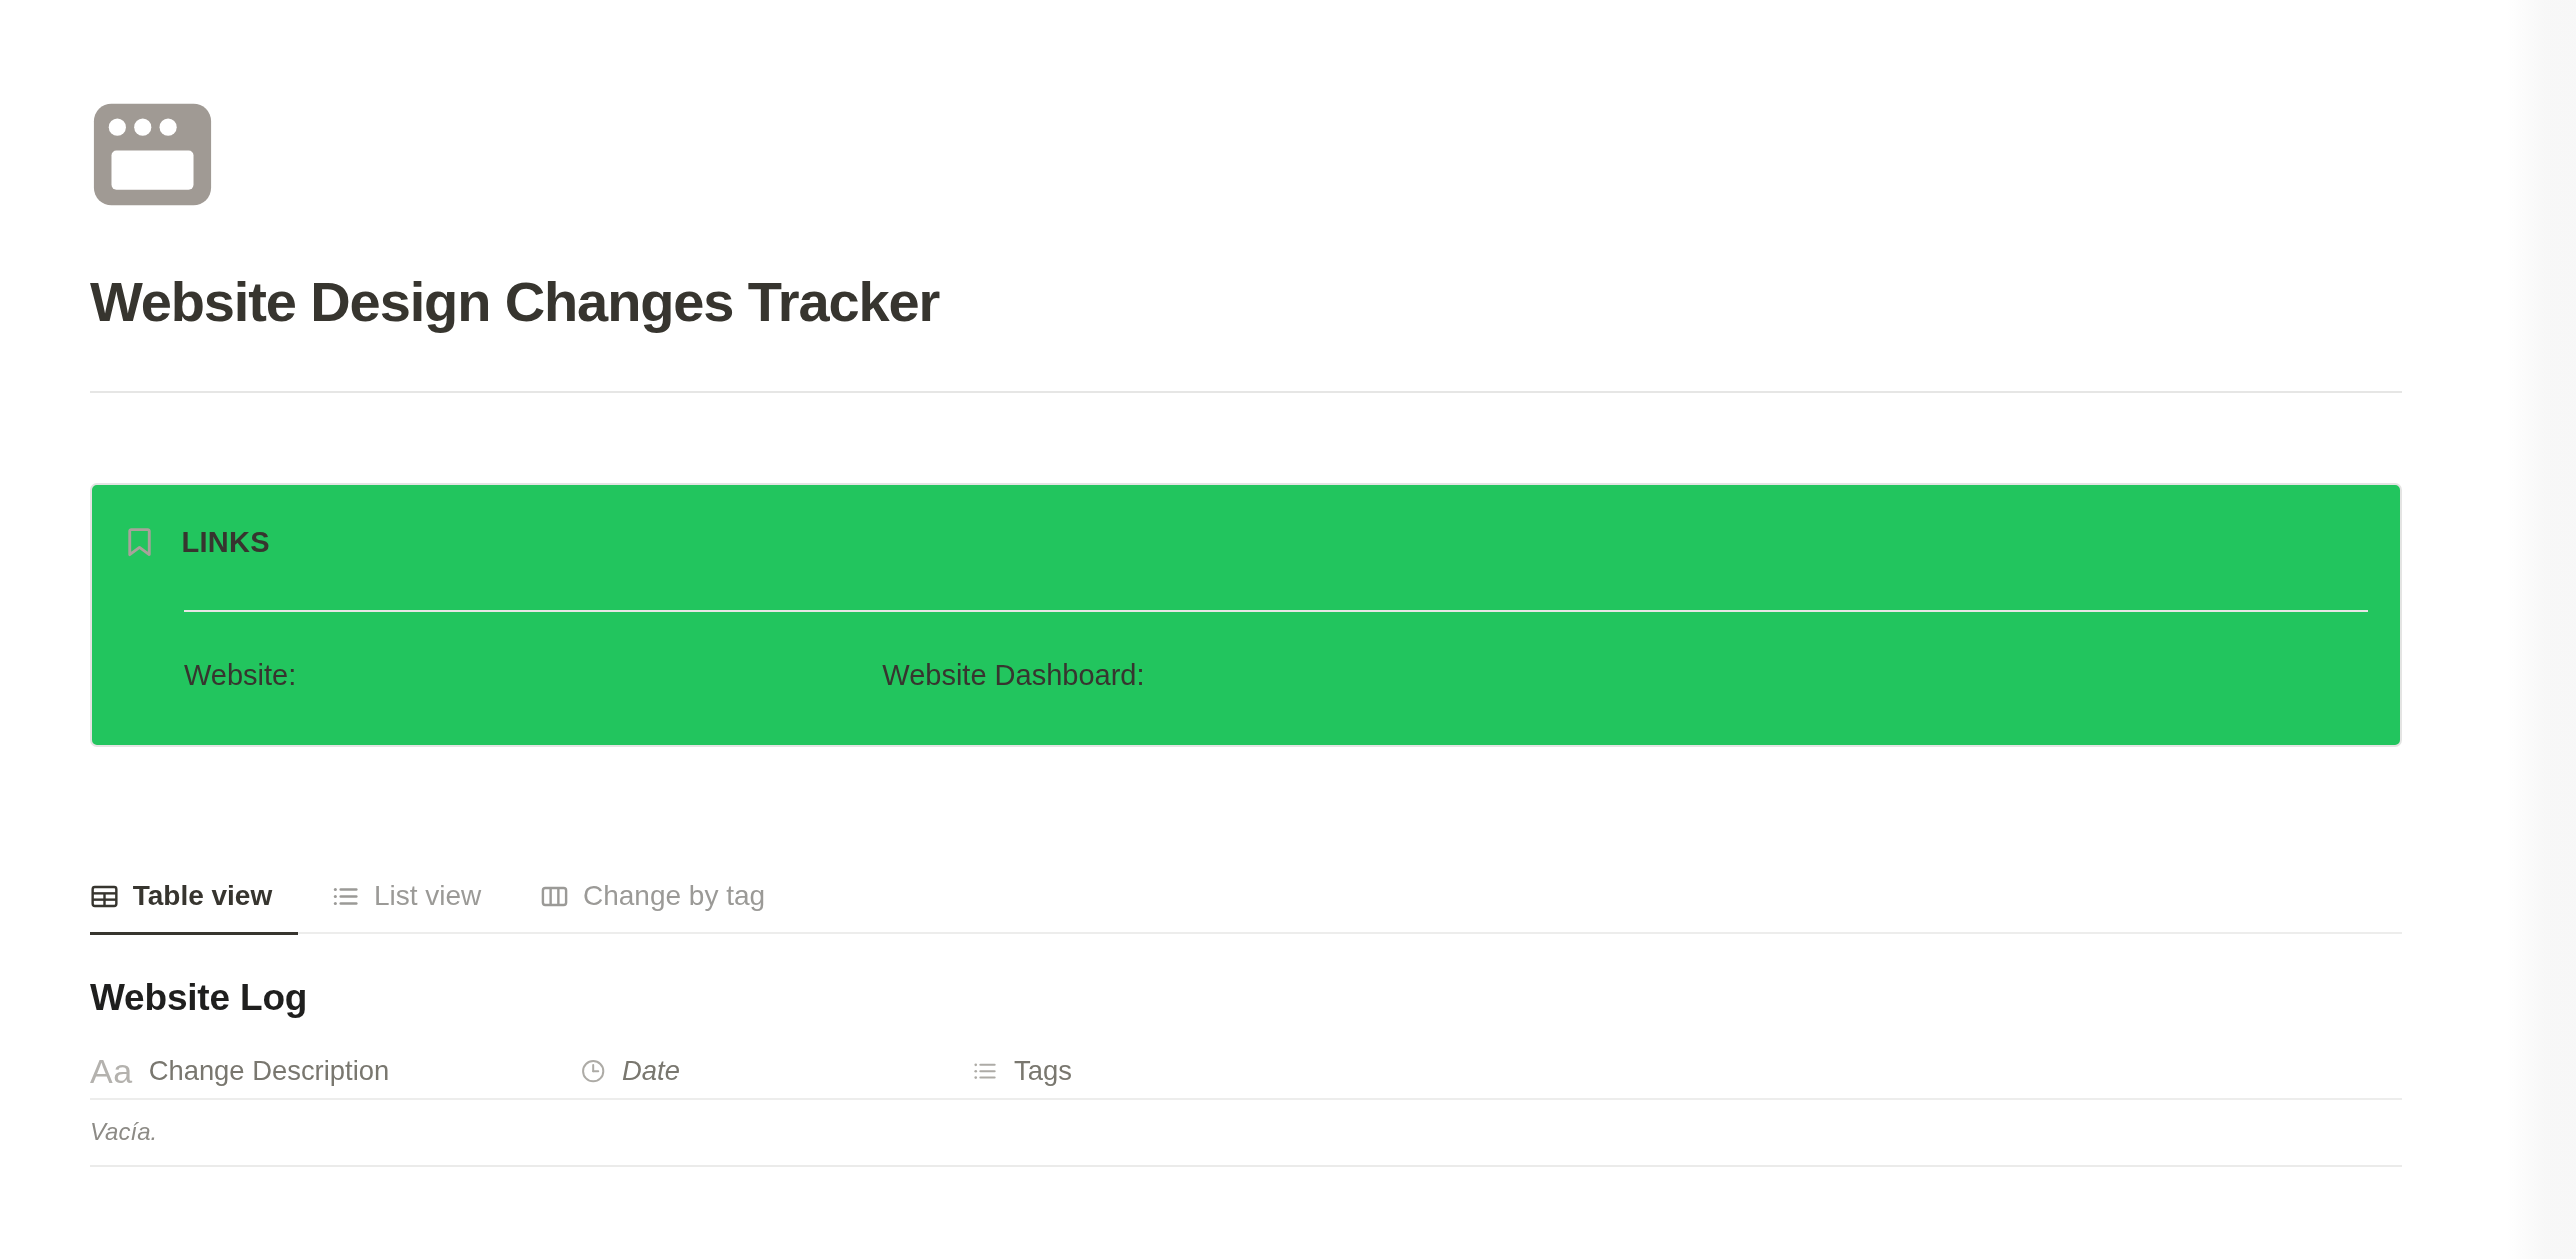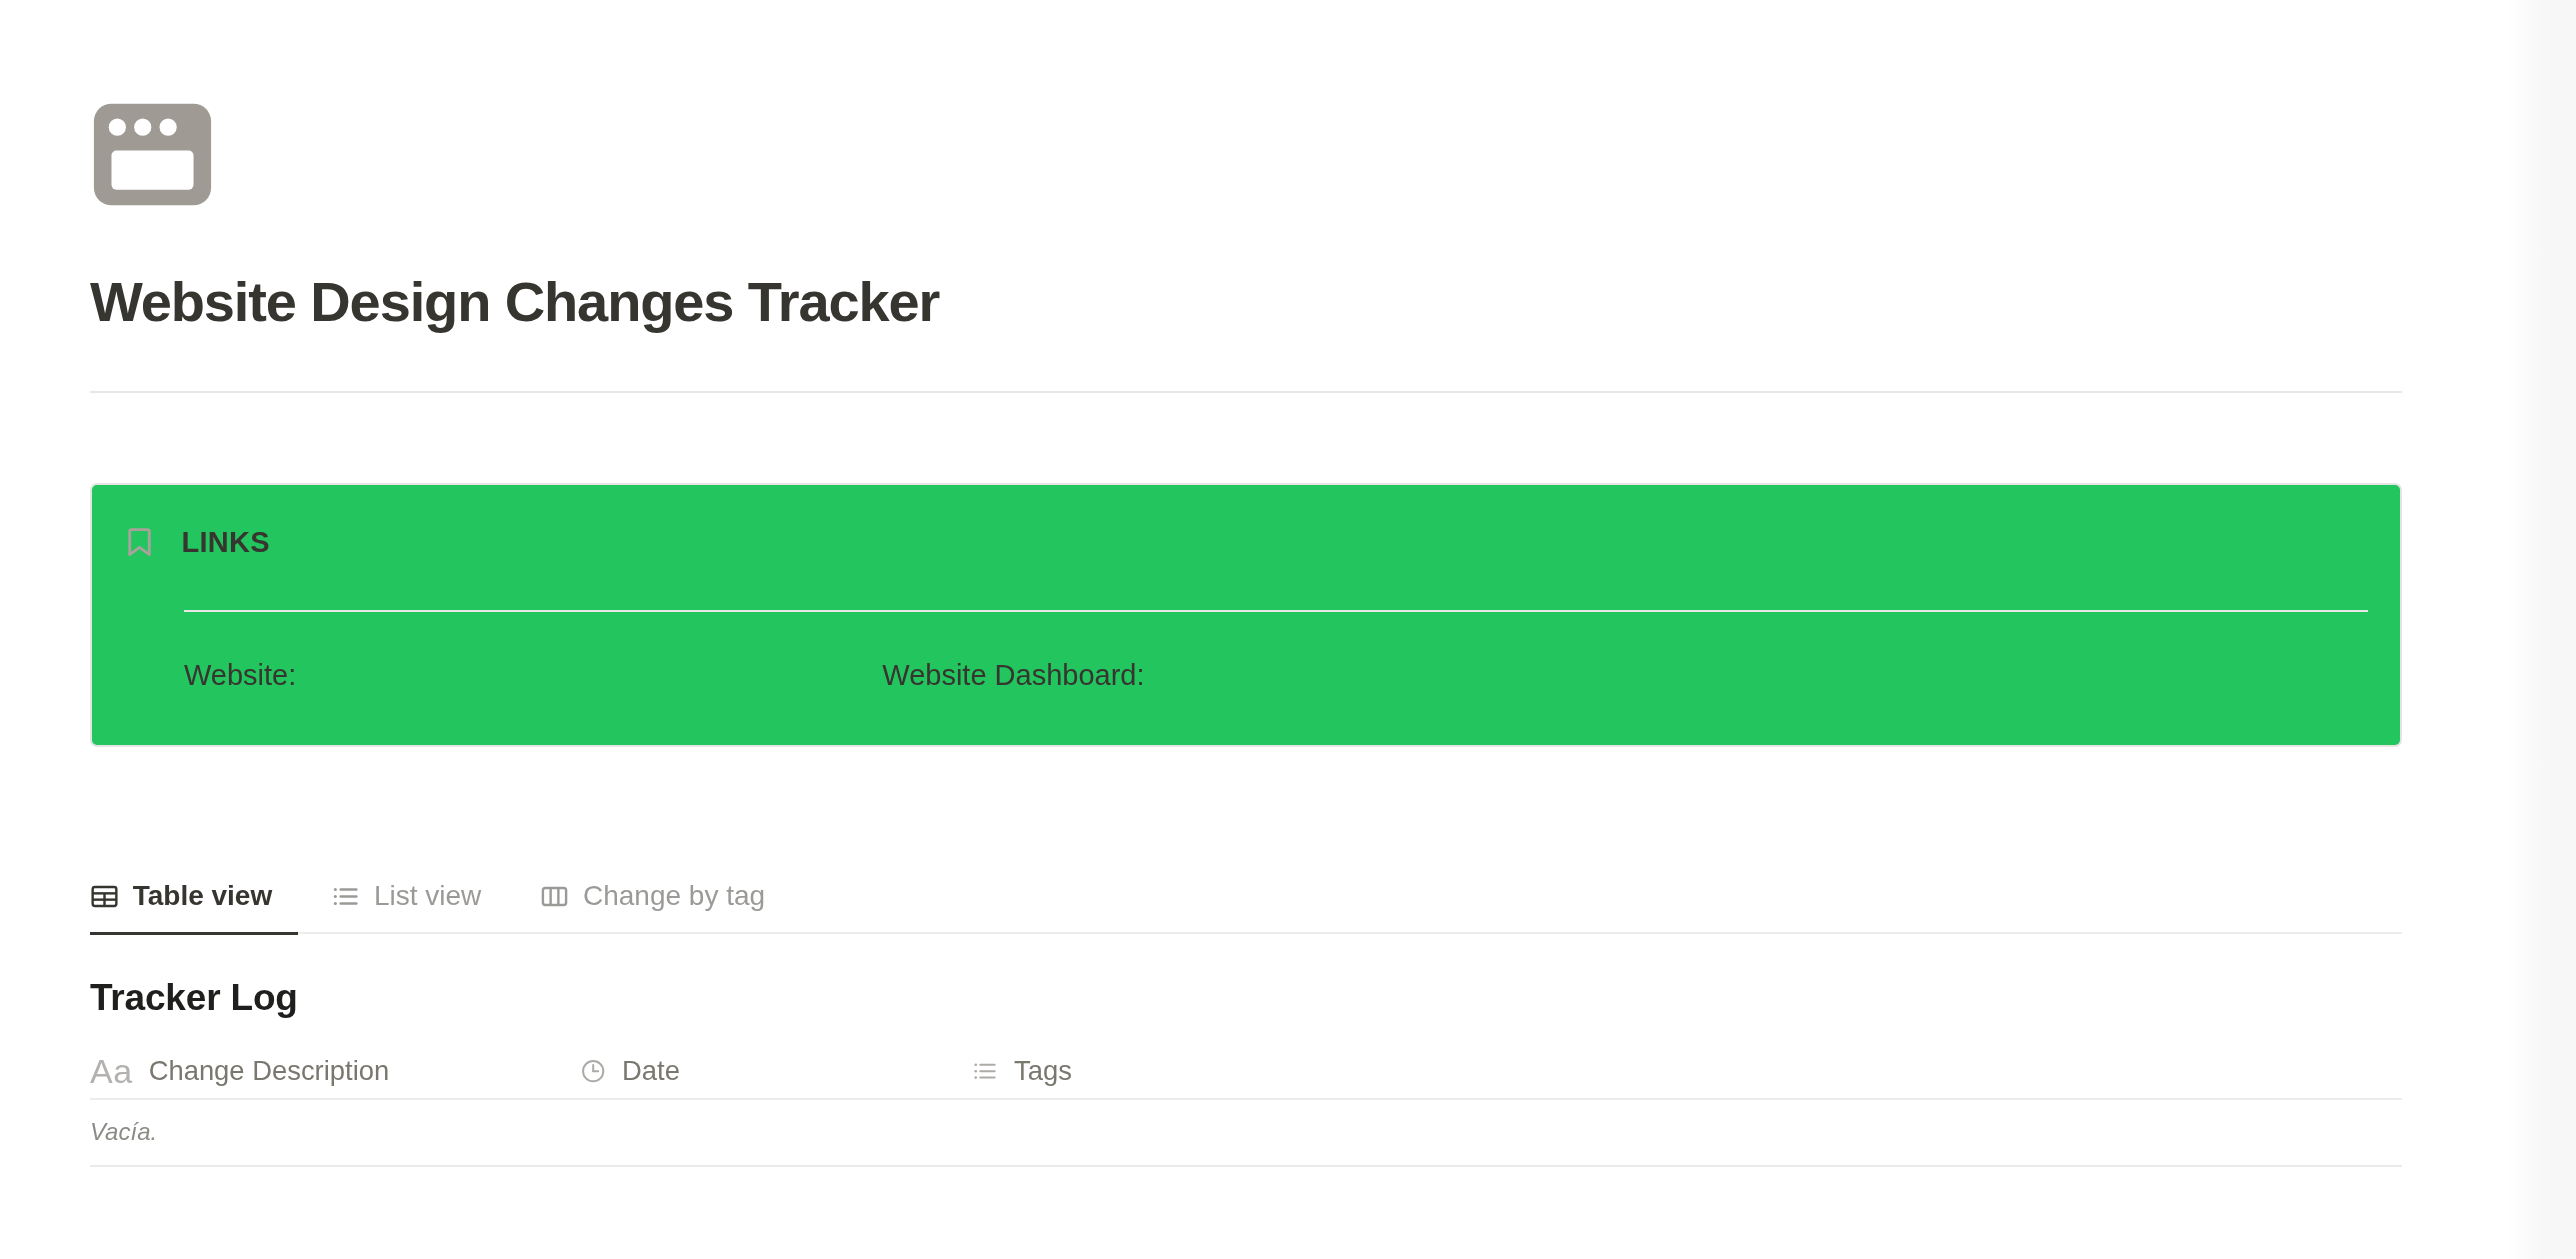--- a/index.html
+++ b/index.html
@@ -215,21 +215,21 @@
   }
   .th .col-icon {
     width: 26.4px;
     height: 26.4px;
     flex: 0 0 26.4px;
     display: block;
     margin-right: 15.7px;
   }
 
   .th.c1 { width: 490px; }
-  .th.c2 { width: 392px; }
+  .th.c2 { width: 392px; font-style: italic; }
   .th.c3 { width: 392px; }
 
   .table-empty-row {
     height: 67px;
     display: flex;
     align-items: center;
     border-bottom: 2.9px solid #ebebea;
   }
 
   .empty-text {
@@ -313,21 +313,21 @@
         </div>
 
       </div>
 
       <div class="tabs-rule">
         <div class="active-bar"></div>
       </div>
 
     </div>
 
-    <div class="table-title">Tracker Log</div>
+    <div class="table-title">Website Log</div>
 
     <div class="table">
 
       <div class="table-head">
 
         <div class="th c1">
           <span class="col-aa">Aa</span>
           <span>Change Description</span>
         </div>
 

